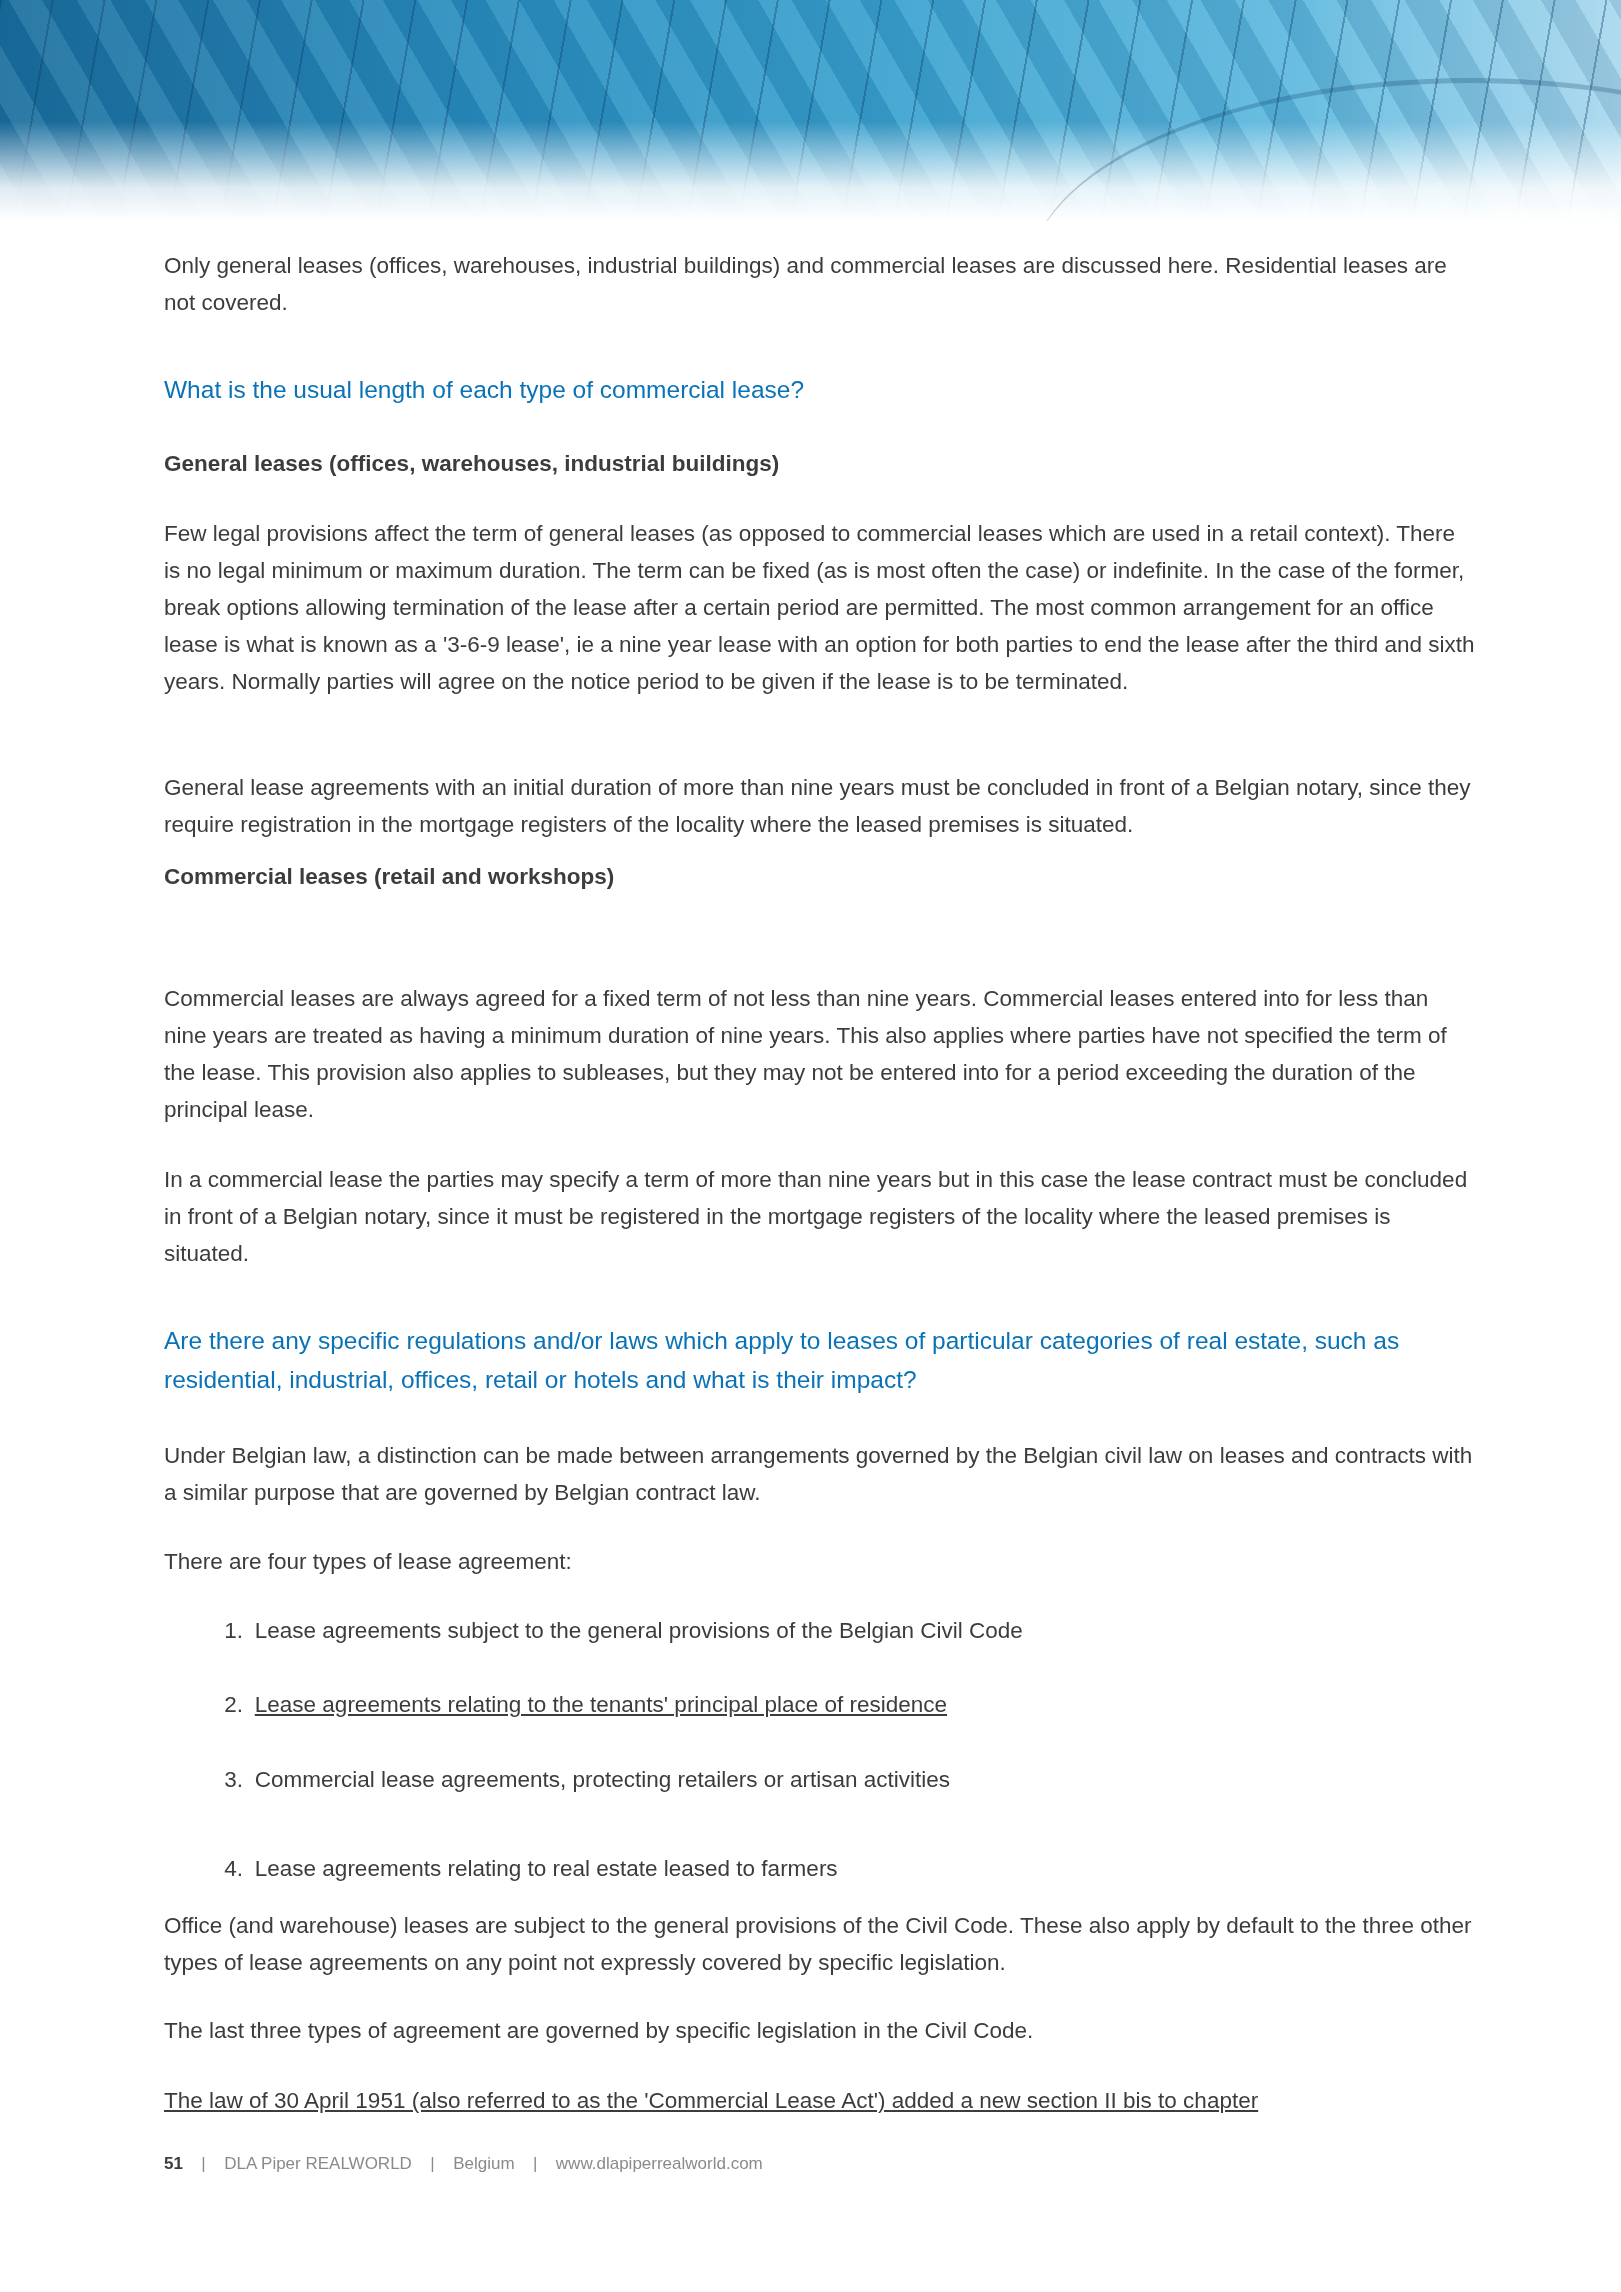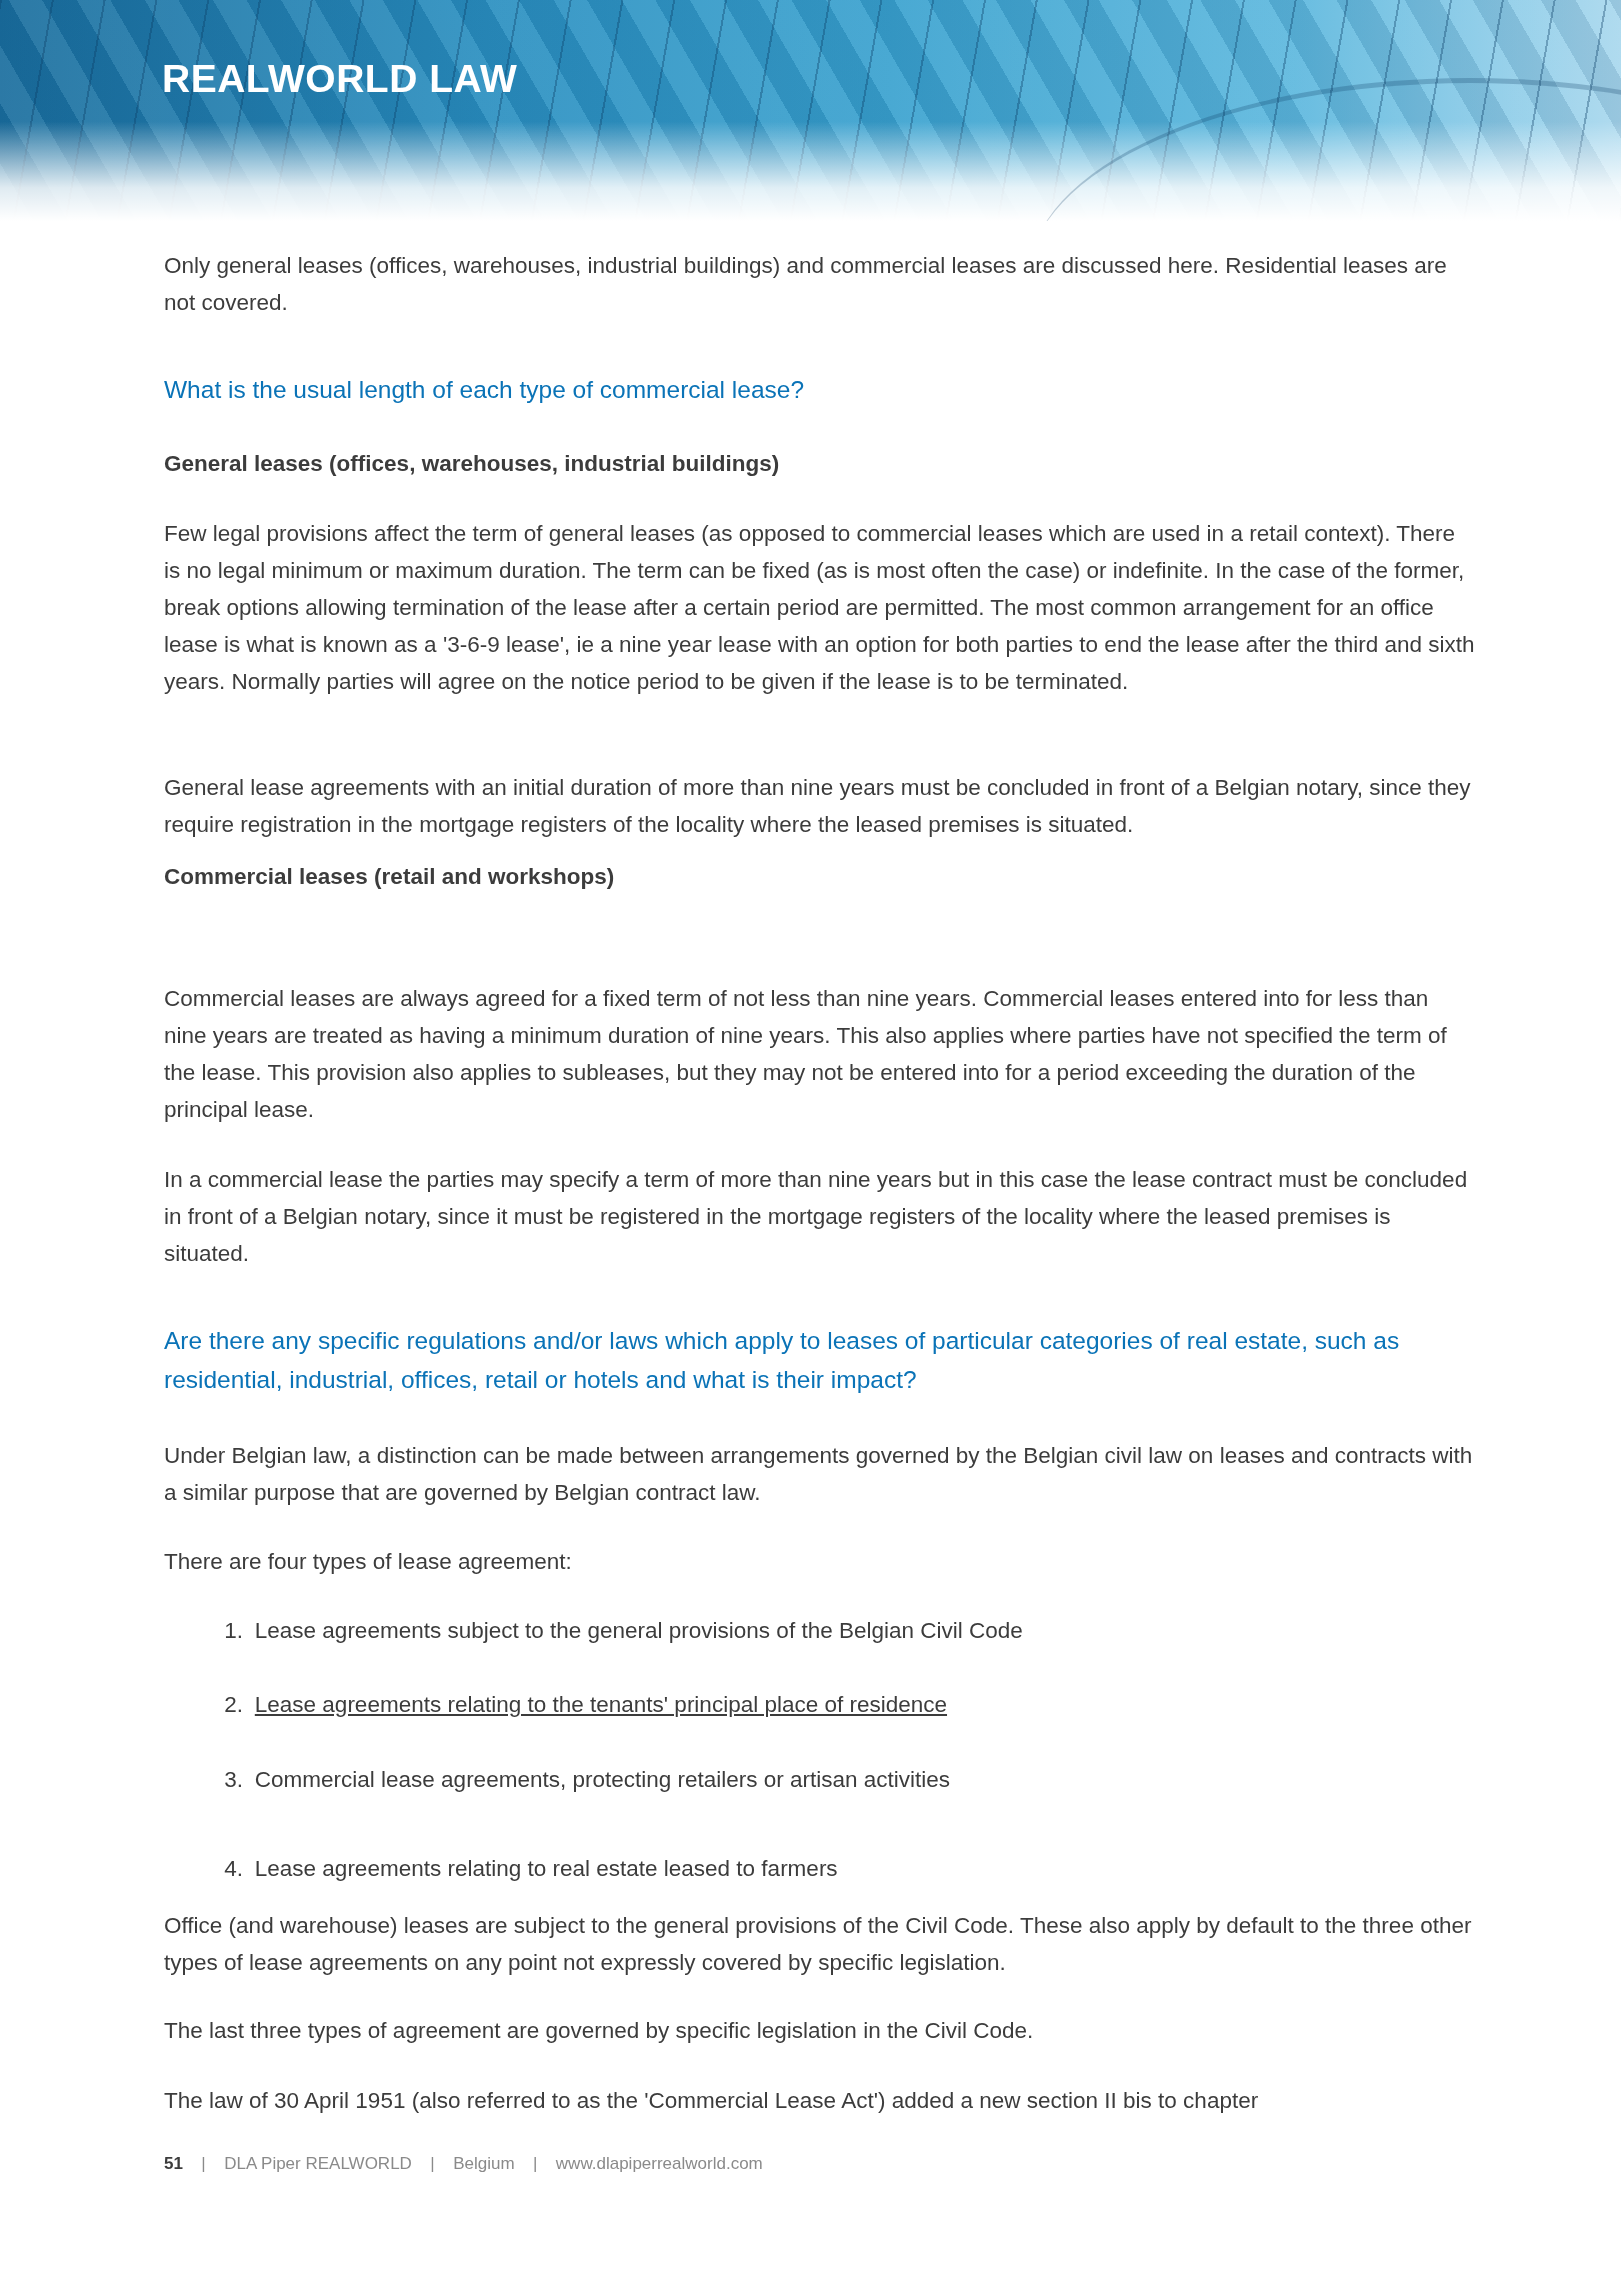--- a/index.html
+++ b/index.html
@@ -25,21 +25,20 @@
     .li .num { display: inline-block; width: 35px; text-align: right; margin-right: 11.8px; }
     .footer { position: absolute; left: 164px; top: 2154px; font-size: 17px; color: #8a8a8a; }
     .footer .pg { font-weight: bold; color: #3c3c3c; }
     .footer .sep { margin: 0 13.7px; color: #8a8a8a; }
   </style>
 </head>
 <body>
 
 <div class="banner">
   <div class="arc"></div>
-  <div class="banner-title">REALWORLD LAW</div>
 </div>
 
 <div class="content">
   <div class="block" style="top:247px;">
       <p>Only general leases (offices, warehouses, industrial buildings) and commercial leases are discussed here. Residential leases are not covered.</p>
     </div>
   <div class="block" style="top:370px;">
       <p class="q">What is the usual length of each type of commercial lease?</p>
     </div>
   <div class="block" style="top:446px;">
@@ -76,21 +75,21 @@
     <div class="li" style="top:149px;"><span class="num">3.</span><span>Commercial lease agreements, protecting retailers or artisan activities</span></div>
     <div class="li" style="top:222px;margin-top:16px;"><span class="num">4.</span><span>Lease agreements relating to real estate leased to farmers</span></div>
   </div>
 
   <div class="block" style="top:1907px;">
       <p>Office (and warehouse) leases are subject to the general provisions of the Civil Code. These also apply by default to the three other types of lease agreements on any point not expressly covered by specific legislation.</p>
     </div>
   <div class="block" style="top:2012px;">
       <p>The last three types of agreement are governed by specific legislation in the Civil Code.</p>
     </div>
-  <div class="block" style="top:2082px;">
+  <div class="block" style="top:2082px;text-decoration:underline;">
       <p>The law of 30 April 1951 (also referred to as the 'Commercial Lease Act') added a new section II bis to chapter</p>
     </div>
 </div>
 
 <div class="footer">
   <span class="pg">51</span>
   <span class="sep">|</span>
   <span>DLA Piper REALWORLD</span>
   <span class="sep">|</span>
   <span>Belgium</span>

